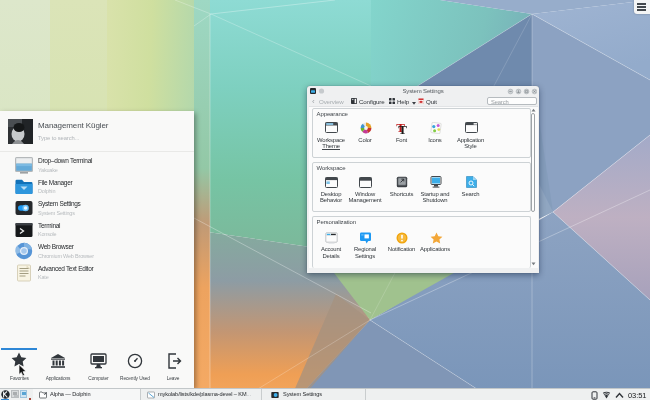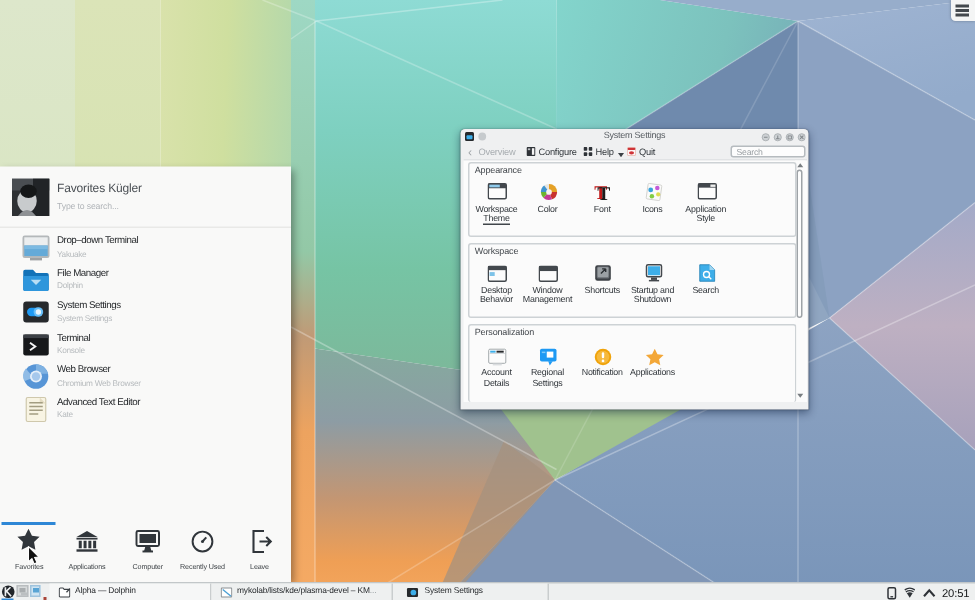--- a/index.html
+++ b/index.html
@@ -307,21 +307,21 @@
 <div class="abs" id="launcher" style="left:0;top:111px;width:194px;height:277px;background:#f9f9f8;box-shadow:2px 2px 5px rgba(0,0,0,.35);">
 
   <svg class="abs" style="left:8px;top:8px" width="25" height="25" viewBox="0 0 25 25">
     <rect width="25" height="25" fill="#2e3134"></rect>
     <rect x="0" y="0" width="25" height="8" fill="#4a4e52"></rect>
     <rect x="14" y="0" width="11" height="25" fill="#212427"></rect>
     <ellipse cx="10" cy="15" rx="6.5" ry="7.5" fill="#c8cbcd"></ellipse>
     <ellipse cx="11" cy="8.5" rx="5.5" ry="4.5" fill="#151718"></ellipse>
     <path d="M4 25 Q10 17 16 25 Z" fill="#8e9194"></path>
   </svg>
-  <div class="abs" style="left:38px;top:9.5px;font-size:8px;letter-spacing:-0.1px;color:#4a4f54;white-space:nowrap;">Favorites Kügler</div>
+  <div class="abs" style="left:38px;top:9.5px;font-size:8px;letter-spacing:-0.1px;color:#4a4f54;white-space:nowrap;">Management Kügler</div>
   <div class="abs" style="left:38px;top:24px;font-size:5.8px;letter-spacing:-0.1px;color:#b0b4b8;white-space:nowrap;">Type to search...</div>
   <div class="abs" style="left:0;top:39.5px;width:194px;height:1px;background:#e9e9e7;"></div>
   <div id="applist" style="position:absolute;left:0;top:0;width:100%;height:100%;">
 
     <svg class="abs" style="left:14px;top:44px" width="20" height="20" viewBox="0 0 20 20">
       <rect x="1" y="2" width="18" height="15" rx="1.5" fill="#b4b8ba"></rect>
       <rect x="2.2" y="3.2" width="15.6" height="5.5" fill="#eceeef"></rect>
       <rect x="2.2" y="8.7" width="15.6" height="7" fill="#64aad8"></rect>
       <rect x="2.2" y="8.7" width="15.6" height="2.4" fill="#7cbae2"></rect>
       <rect x="6" y="17" width="8" height="1.6" fill="#9da1a3"></rect>
@@ -468,14 +468,14 @@
     <rect x="3.6" y="6.4" width="1.8" height="0.9" fill="#2f3338"></rect>
   </svg>
   <svg class="abs" style="left:602px;top:2px" width="9" height="8" viewBox="0 0 9 8">
     <path d="M4.5 7.5 L0.9 1.8 A6.6 6.6 0 0 1 8.1 1.8 Z" fill="#2f3338"></path>
     <path d="M2.4 4.2 A3.8 3.8 0 0 1 6.6 4.2" stroke="#eef0f0" stroke-width="0.7" fill="none"></path>
     <path d="M1.6 2.9 A5.2 5.2 0 0 1 7.4 2.9" stroke="#eef0f0" stroke-width="0.7" fill="none"></path>
   </svg>
   <svg class="abs" style="left:615px;top:2.5px" width="9" height="7" viewBox="0 0 9 7">
     <path d="M1 5.5 L4.5 1.5 L8 5.5" fill="none" stroke="#2f3338" stroke-width="1.4"></path>
   </svg>
-  <span class="abs" style="left:628px;top:1.8px;font-size:7.5px;color:#16181a;">20:51</span>
+  <span class="abs" style="left:628px;top:1.8px;font-size:7.5px;color:#16181a;">03:51</span>
 </div>
 
 </body></html>

